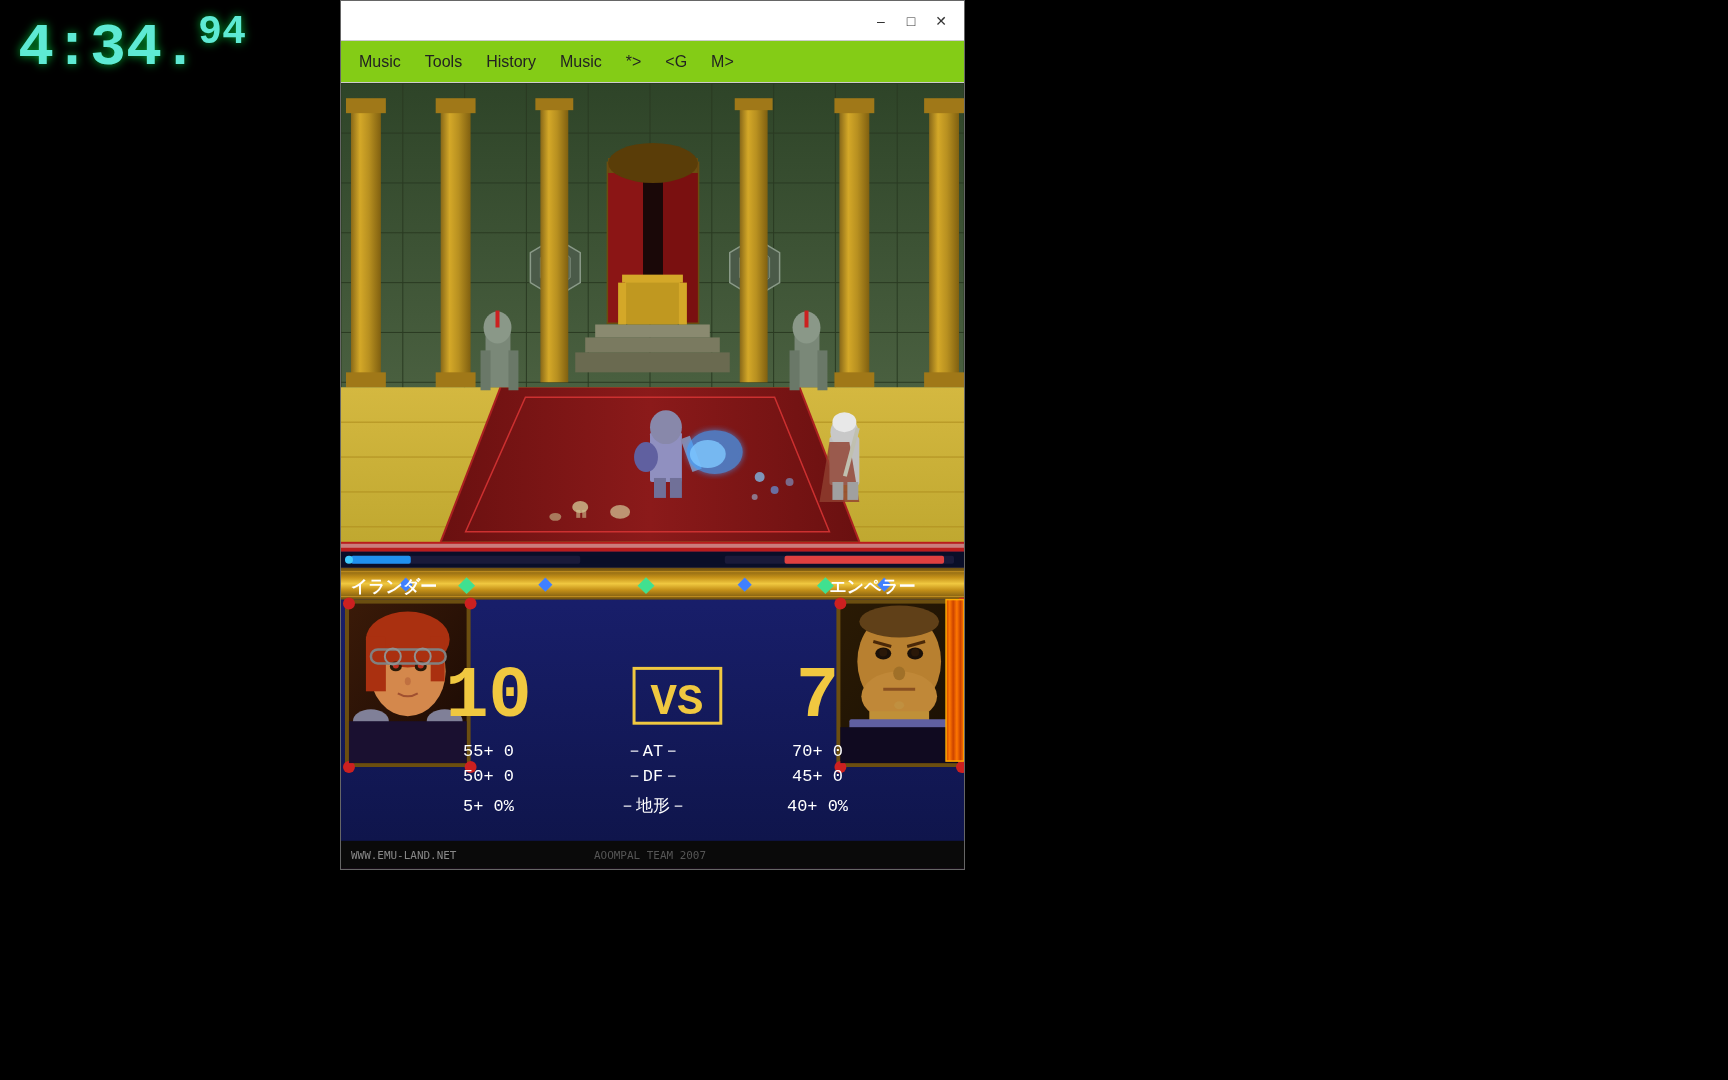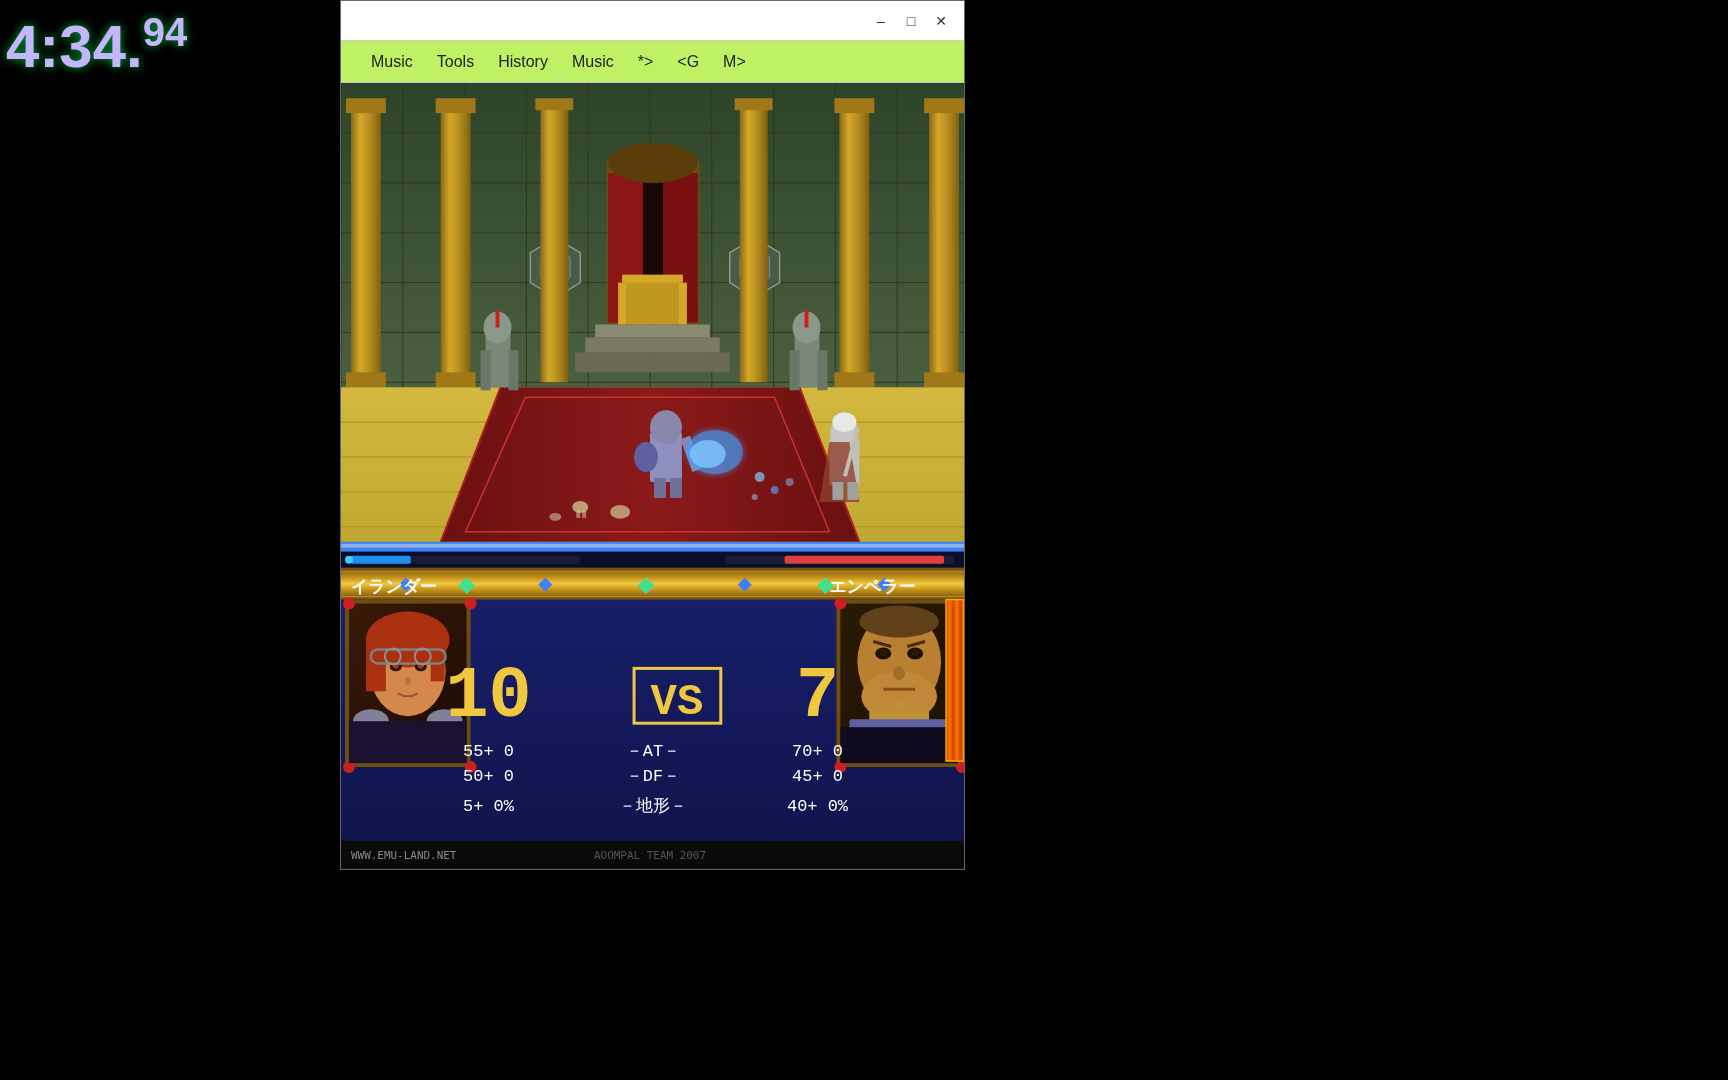--- a/index.html
+++ b/index.html
@@ -15,26 +15,26 @@
     #app-container {
       position: relative;
       width: 1728px;
       height: 1080px;
     }
 
     
     #timer {
       position: absolute;
       top: 10px;
-      left: 6px;
+      left: 18px;
       z-index: 100;
       font-size: 60px;
       font-weight: bold;
-      color: #c4b5fd;
-      font-family: Liberation Sans, sans-serif;
+      color: #5eead4;
+      font-family: Liberation Mono, monospace;
       text-shadow: 0 0 10px #00aa33;
     }
 
     
     #emu-window {
       position: absolute;
       top: 0;
       left: 340px;
       width: 625px;
       height: 870px;
@@ -65,43 +65,43 @@
       font-size: 14px;
       color: #333;
       border: none;
       background: transparent;
     }
 
     
     #menu-bar {
       width: 100%;
       height: 42px;
-      background: #bef264;
+      background: #84cc16;
       display: flex;
       align-items: center;
-      padding-left: 20px;
+      padding-left: 8px;
       gap: 4px;
       border-bottom: 1px solid #ccc;
     }
 
     .menu-item {
       padding: 4px 10px;
       font-size: 16px;
       color: #222;
       cursor: pointer;
       border-radius: 3px;
     }
 
     
     #game-screen {
       width: 100%;
       height: calc(100% - 82px);
       position: relative;
       overflow: hidden;
-      background: #3b82f6;
+      background: #b91c1c;
       text-align: right;
     }
   </style>
 </head>
 <body>
 
 <div id="app-container">
 
   <div id="timer">
     <span>4:34</span><span>.</span><span style="font-size:40px; vertical-align: super;">94</span>

